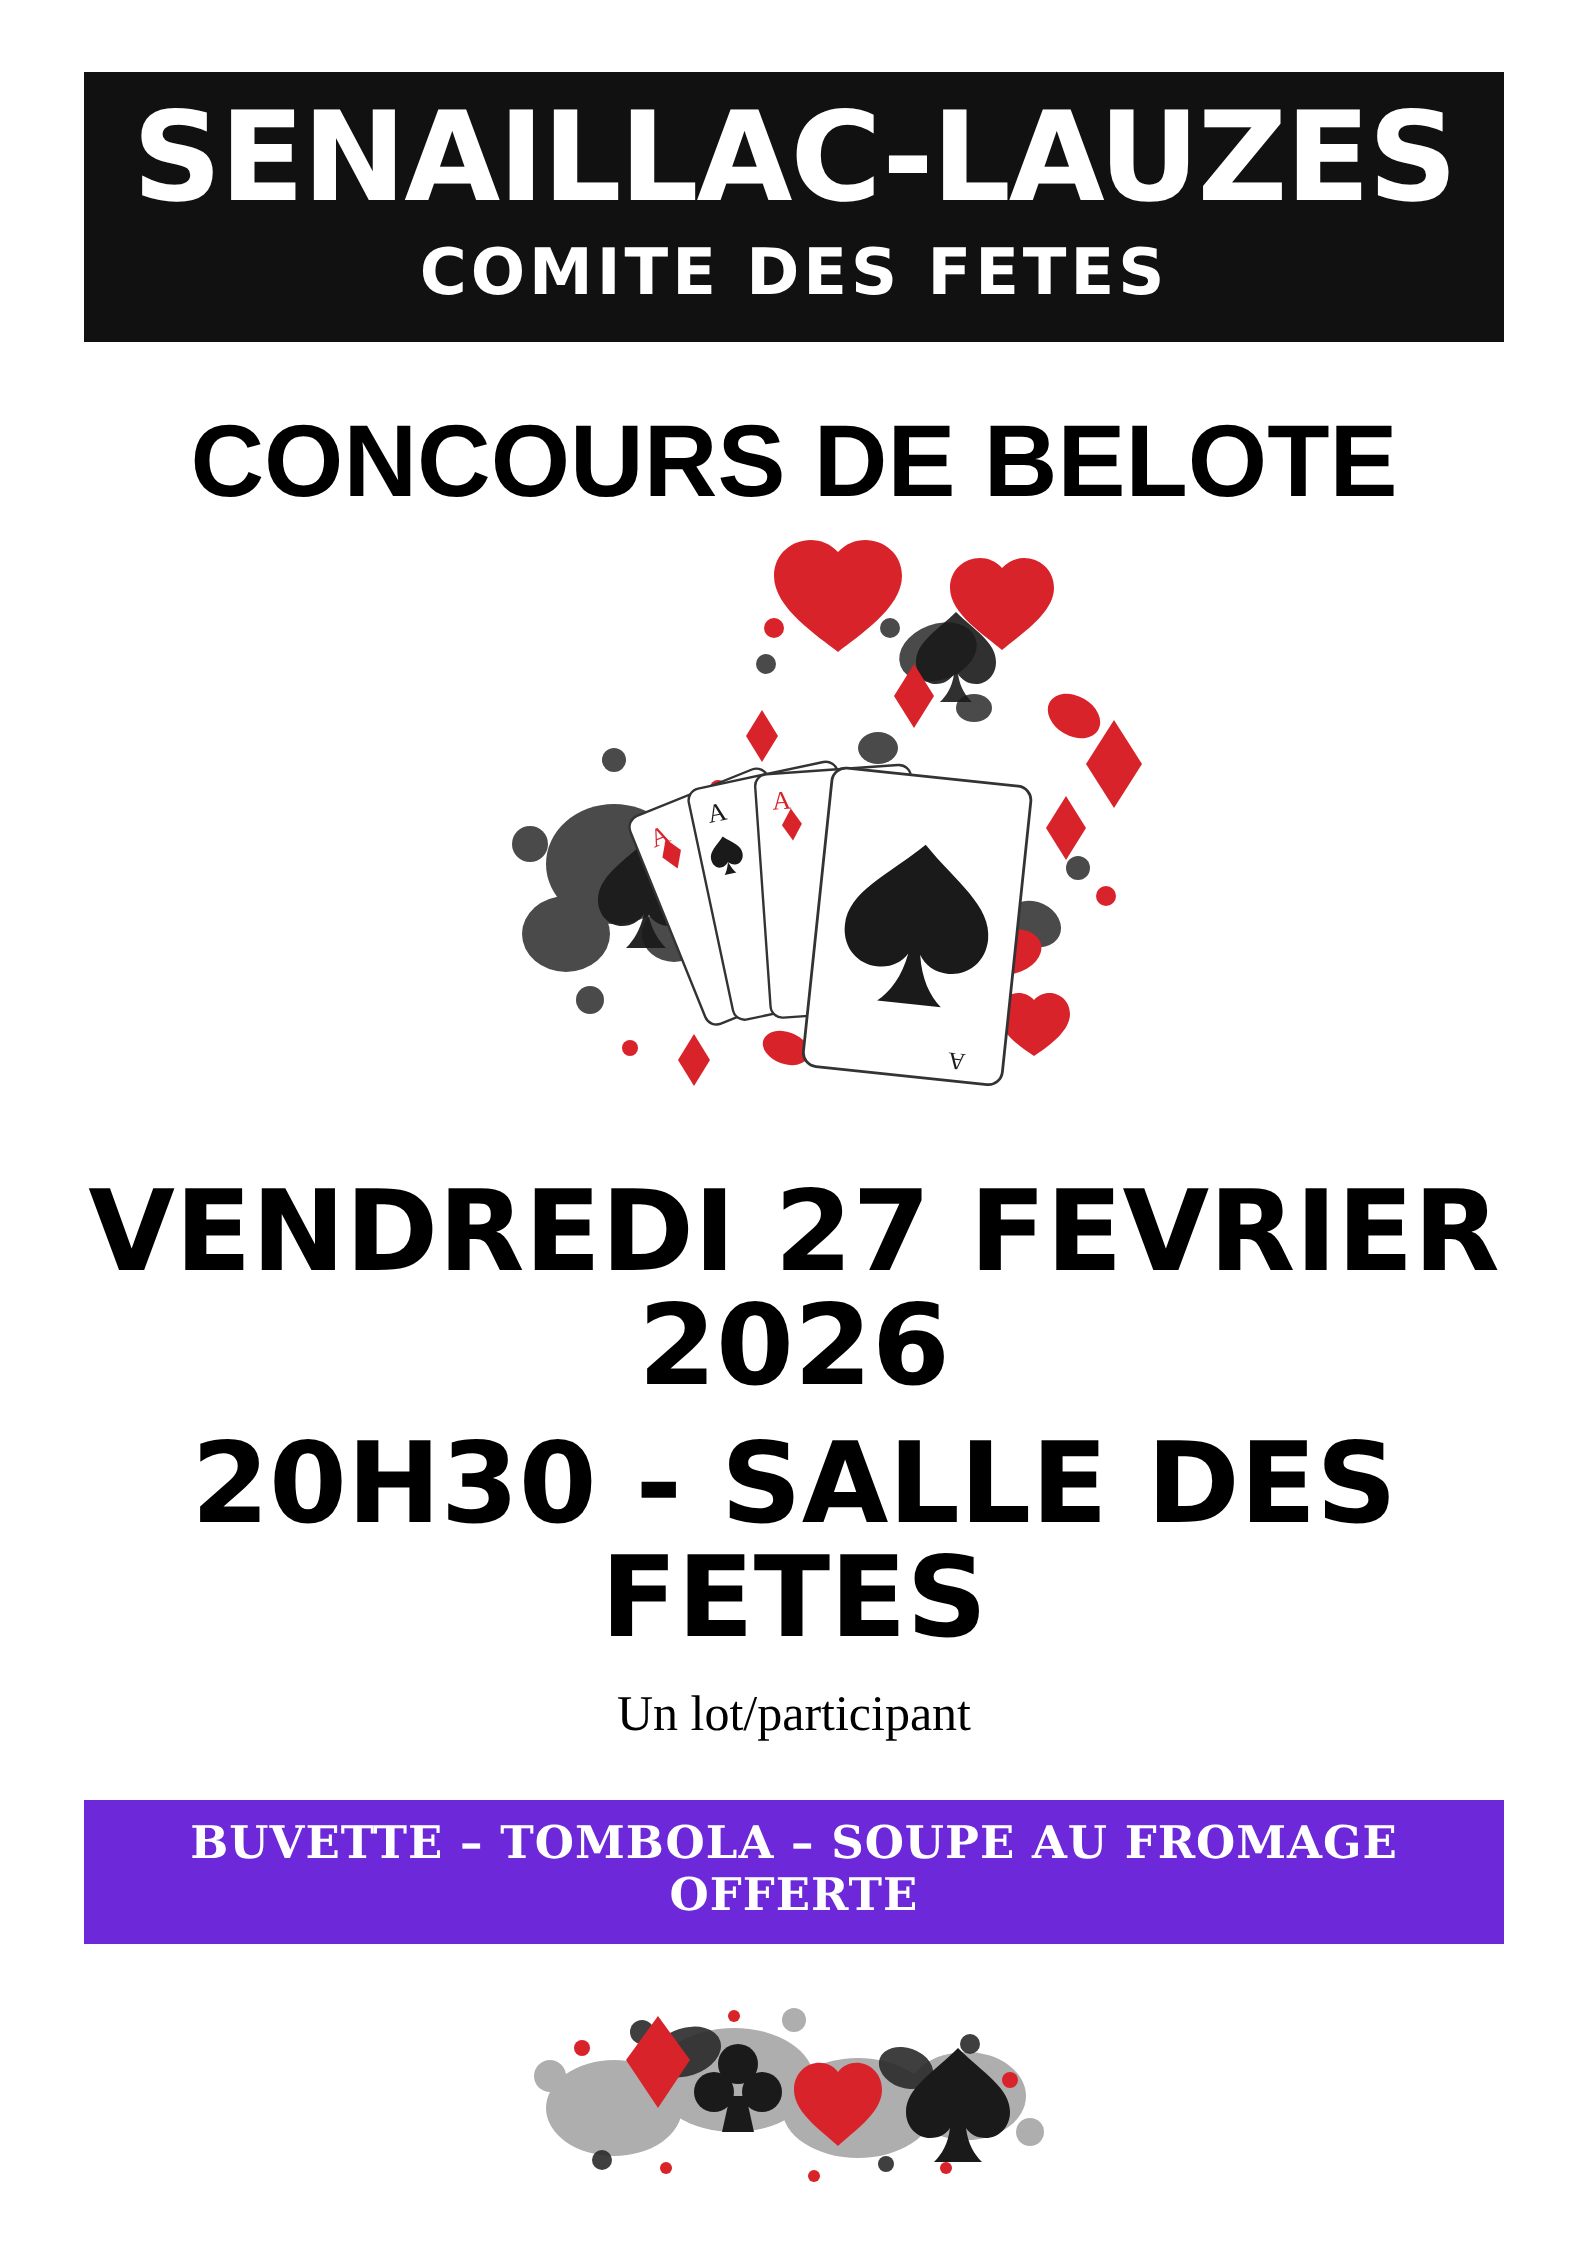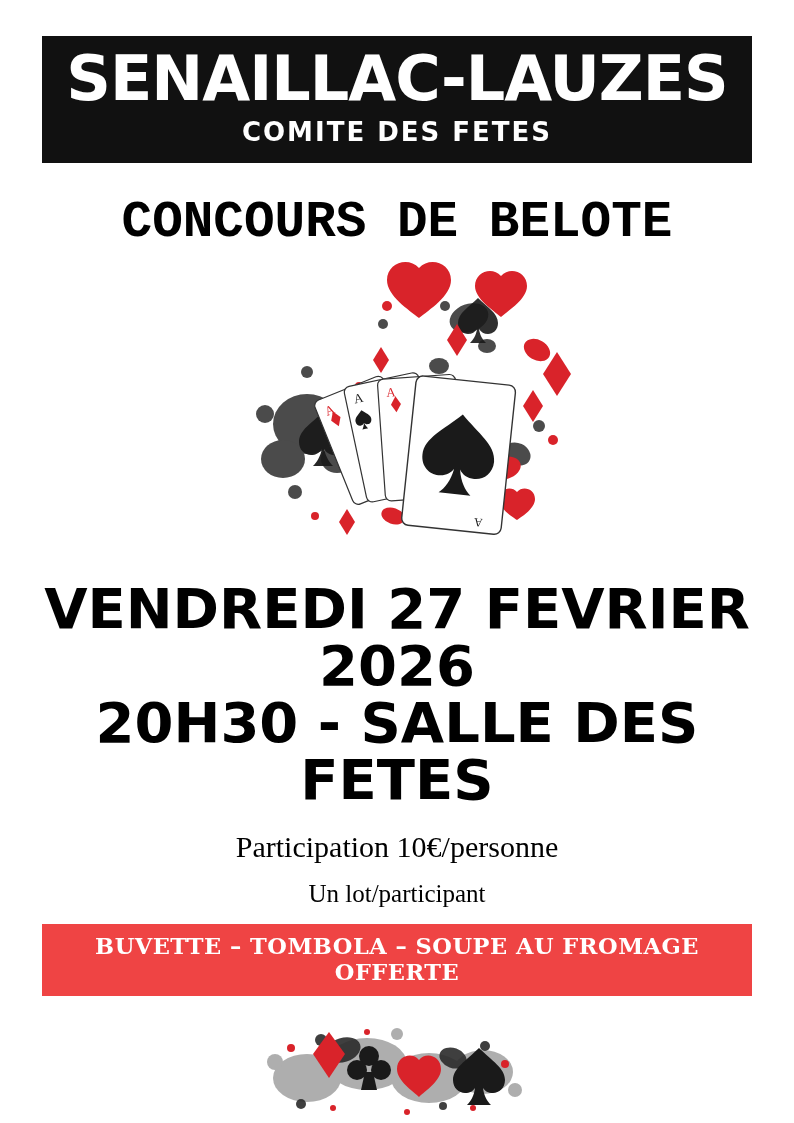--- a/index.html
+++ b/index.html
@@ -44,29 +44,29 @@
     line-height: 0.95;
     letter-spacing: -1px;
     margin: 0;
     padding: 0 8px;
     white-space: nowrap;
     transform: scaleX(1.0);
   }
   .header-subtitle {
     font-family: "DejaVu Sans", sans-serif;
     font-weight: bold;
-    font-size: 26px;
+    font-size: 32px;
     letter-spacing: 2px;
     margin-top: 8px;
   }
 
   
   .event-type {
     margin-top: 34px;
-    font-family: Liberation Mono, monospace;
+    font-family: Liberation Sans, sans-serif;
     font-weight: bold;
     font-size: 51px;
     letter-spacing: 0px;
     text-align: center;
     line-height: 1;
   }
 
   
   .cards-art {
     position: relative;
@@ -83,42 +83,42 @@
     text-align: center;
     line-height: 1.02;
     letter-spacing: 0px;
   }
   .date-line {
     font-size: 56px;
     margin-top: 6px;
   }
   .time-line {
     font-size: 56px;
-    margin-top: 0;
+    margin-top: 12px;
   }
 
   
   .participation {
     font-family: "Liberation Serif", serif;
     font-size: 30px;
     text-align: center;
     margin-top: 22px;
   }
   .lot {
     font-family: "Liberation Serif", serif;
     font-size: 25px;
     text-align: center;
     margin-top: 16px;
   }
 
   
   .footer-banner {
-    margin-top: 16px;
+    margin-top: 28px;
     width: 710px;
-    background: #ef4444;
+    background: #6d28d9;
     color: #ffffff;
     text-align: center;
     padding: 9px 0 11px 0;
     box-sizing: border-box;
     font-family: "DejaVu Serif", serif;
     font-weight: bold;
     font-size: 22.5px;
     letter-spacing: 0.5px;
   }
 
@@ -213,21 +213,20 @@
           <path d="M270 158 c-17 17 -36 27 -36 44 c0 12 9 19 18 19 c7 0 12 -3 15 -8 c-2 12 -7 20 -13 25 l32 0 c-6 -5 -11 -13 -13 -25 c3 5 8 8 15 8 c9 0 18 -7 18 -19 c0 -17 -19 -27 -36 -44 z" fill="#1a1a1a"></path>
           <text x="301" y="268" font-family="Liberation Serif, serif" font-size="12" fill="#1a1a1a" transform="rotate(180 301 264)">A</text>
         </g>
       </g>
     </svg>
   </div>
 
   <div class="date-line">VENDREDI 27 FEVRIER 2026</div>
   <div class="time-line">20H30 - SALLE DES FETES</div>
 
-  <div class="participation">Participation 10€/personne</div>
   <div class="lot">Un lot/participant</div>
 
   <div class="footer-banner">BUVETTE – TOMBOLA – SOUPE AU FROMAGE OFFERTE</div>
 
   <div class="suits-art">
     <svg width="300" height="120" viewBox="0 0 300 120" xmlns="http://www.w3.org/2000/svg" aria-hidden="true">
       <g fill="#9a9a9a" opacity="0.8">
         <ellipse cx="60" cy="66" rx="34" ry="24"></ellipse>
         <ellipse cx="120" cy="52" rx="40" ry="26"></ellipse>
         <ellipse cx="182" cy="66" rx="38" ry="25"></ellipse>

